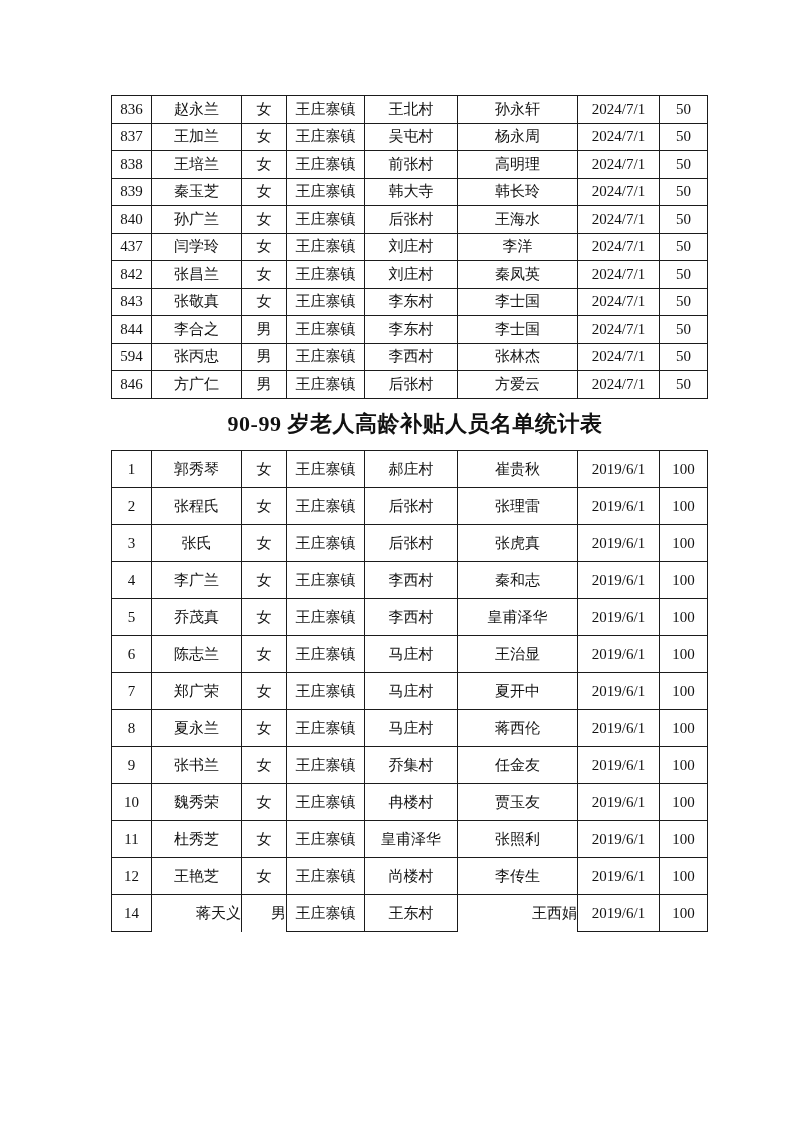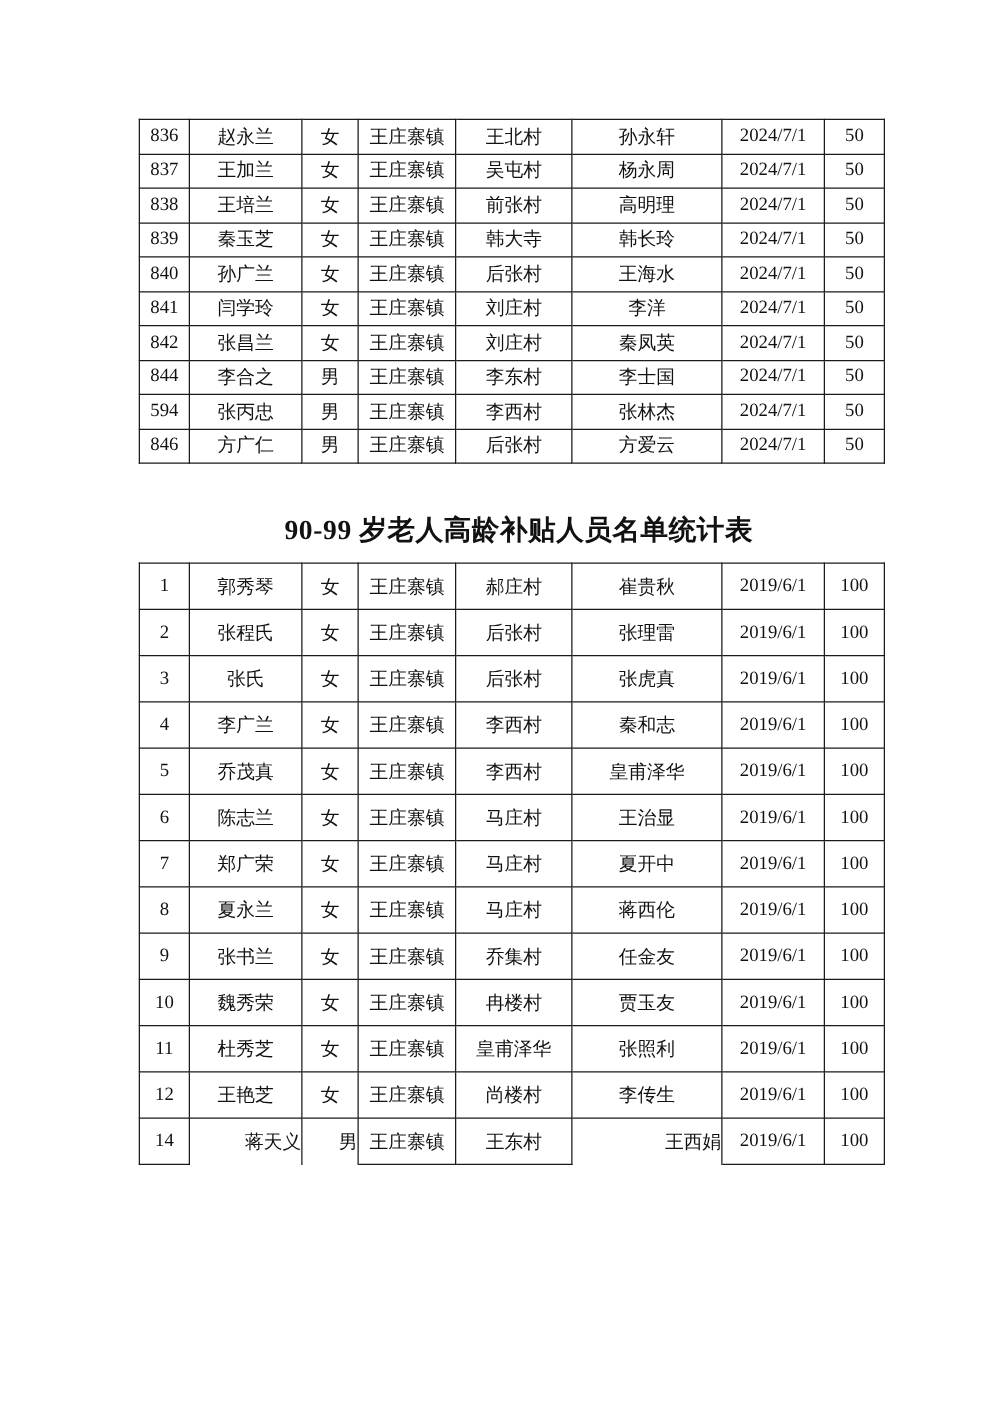--- a/index.html
+++ b/index.html
@@ -113,36 +113,46 @@
           <td>840</td>
           <td>孙广兰</td>
           <td>女</td>
           <td>王庄寨镇</td>
           <td>后张村</td>
           <td>王海水</td>
           <td>2024/7/1</td>
           <td>50</td>
         </tr>
         <tr>
-          <td>841</td>
+          <td>437</td>
           <td>闫学玲</td>
           <td>女</td>
           <td>王庄寨镇</td>
           <td>刘庄村</td>
           <td>李洋</td>
           <td>2024/7/1</td>
           <td>50</td>
         </tr>
         <tr>
           <td>842</td>
           <td>张昌兰</td>
           <td>女</td>
           <td>王庄寨镇</td>
           <td>刘庄村</td>
           <td>秦凤英</td>
+          <td>2024/7/1</td>
+          <td>50</td>
+        </tr>
+        <tr>
+          <td>843</td>
+          <td>张敬真</td>
+          <td>女</td>
+          <td>王庄寨镇</td>
+          <td>李东村</td>
+          <td>李士国</td>
           <td>2024/7/1</td>
           <td>50</td>
         </tr>
         <tr>
           <td>844</td>
           <td>李合之</td>
           <td>男</td>
           <td>王庄寨镇</td>
           <td>李东村</td>
           <td>李士国</td>

